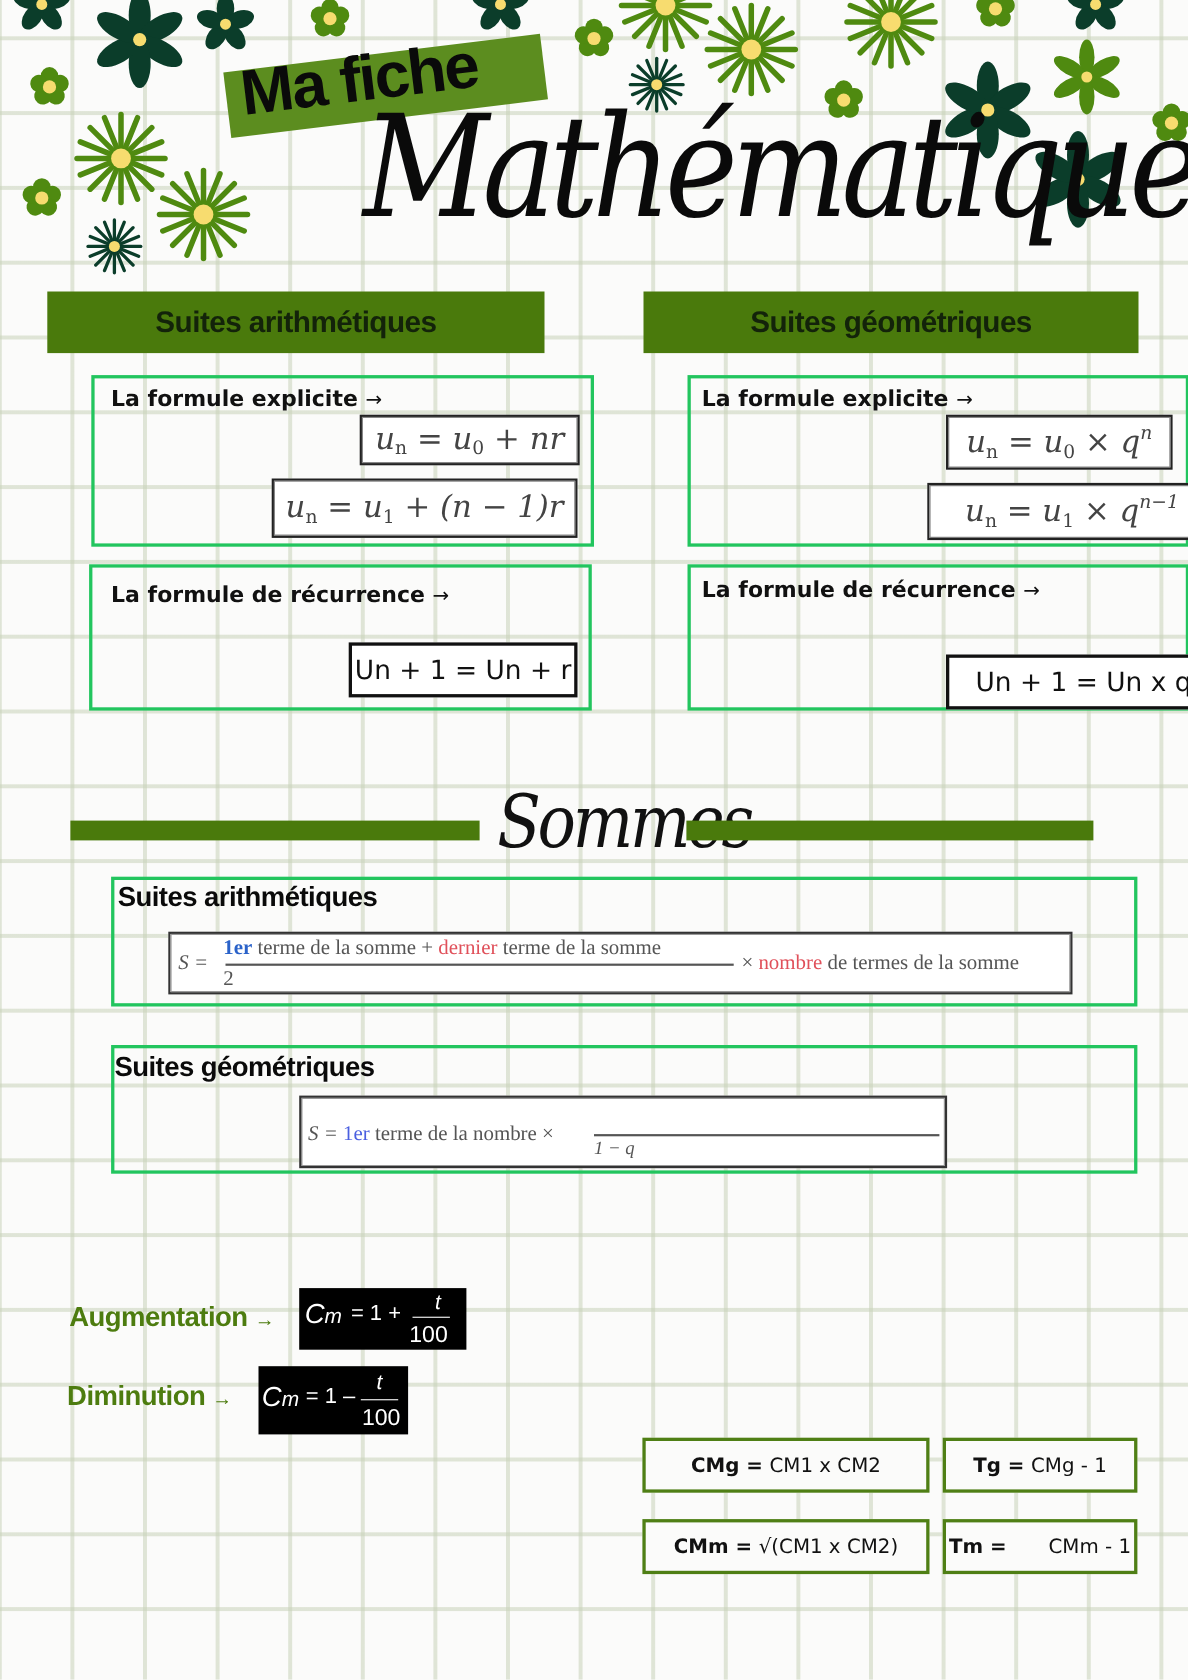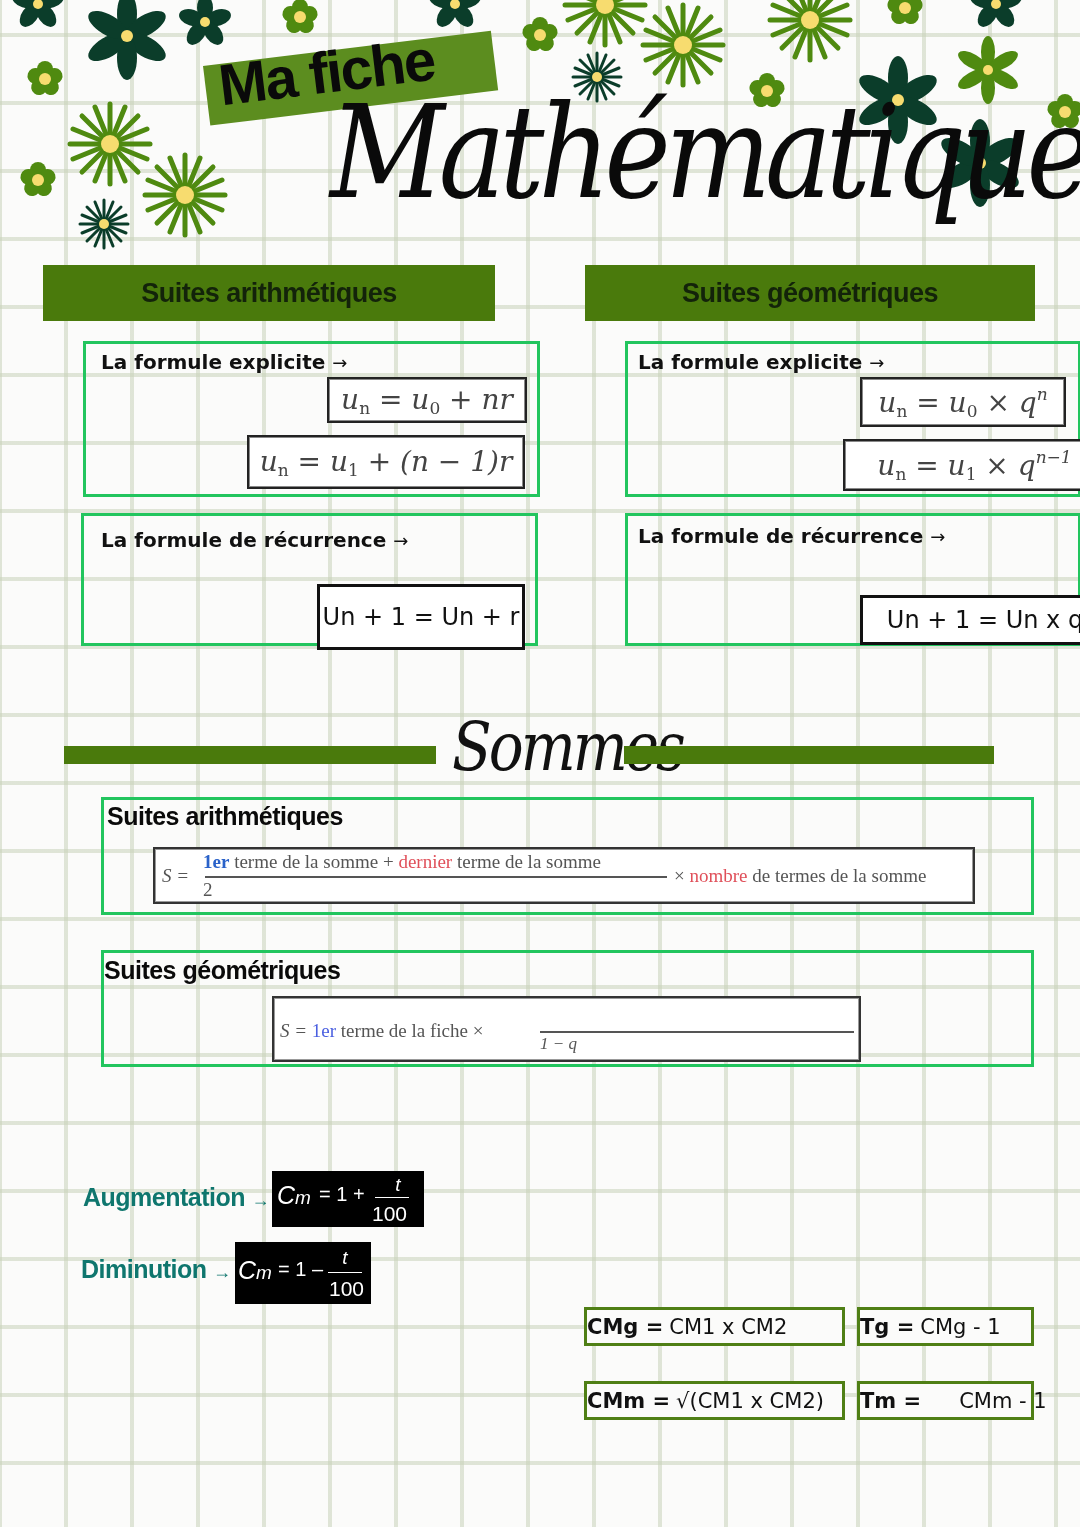--- a/index.html
+++ b/index.html
@@ -89,27 +89,27 @@
   .red { color: #e0505a; }
   .frac { position: absolute; text-align: left; }
   .fracline { position: absolute; height: 2px; background: #555; }
 
   .black-box {
     position: absolute; background: #000; color: #fff;
     font-family: "Liberation Sans", sans-serif; font-size: 22px;
   }
   .side-label {
     position: absolute; font-family: "Liberation Sans", sans-serif; font-weight: bold;
-    font-size: 25px; color: #0f766e; white-space: nowrap; letter-spacing: -0.5px; margin-left: 20px;
+    font-size: 25px; color: #4d7c0f; white-space: nowrap; letter-spacing: -0.5px;
   }
   .arrow { font-weight: normal; font-size: 18px; }
   .small-box {
-    position: absolute; height: 39px; border: 3px solid #4f7f15; background: #fbfbfa;
-    display: flex; align-items: center; justify-content: flex-start;
-    font-family: "DejaVu Sans", sans-serif; font-size: 21px; color: #111; white-space: nowrap;
+    position: absolute; height: 50px; border: 3px solid #4f7f15; background: #fbfbfa;
+    display: flex; align-items: center; justify-content: center;
+    font-family: "DejaVu Sans", sans-serif; font-size: 18px; color: #111; white-space: nowrap;
   }
   .small-box b { font-weight: bold; margin-right: 6px; }
 </style>
 </head>
 <body>
 
 <div class="grid"></div>
 
 <svg class="flower" style="left:0;top:0" width="1080" height="260">
   <defs>
@@ -236,21 +236,21 @@
   <div class="mathbox" style="left:232px;top:33px;width:206px;height:50px;">
     <span>u<sub>n</sub> = u<sub>0</sub> × q<sup>n</sup></span>
   </div>
   <div class="mathbox" style="left:215px;top:95px;width:263px;height:52px;">
     <span>u<sub>n</sub> = u<sub>1</sub> × q<sup>n−1</sup></span>
   </div>
 </div>
 
 <div class="gbox" style="left:41px;top:513px;width:457px;height:133px;">
   <div class="label" style="left:17px;top:12px;"><span>La formule de récurrence</span> <span class="arrow">→</span></div>
-  <div class="recbox" style="left:233px;top:68px;width:208px;height:66px;">Un + 1 = Un + r</div>
+  <div class="recbox" style="left:233px;top:68px;width:208px;height:50px;">Un + 1 = Un + r</div>
 </div>
 
 <div class="gbox" style="left:585px;top:513px;width:456px;height:133px;">
   <div class="label" style="left:10px;top:8px;"><span>La formule de récurrence</span> <span class="arrow">→</span></div>
   <div class="recbox" style="left:232px;top:79px;width:238px;height:50px;padding-left:12px;">Un + 1 = Un x q</div>
 </div>
 
 <div class="bar" style="left:64px;top:746px;width:372px;"></div>
 <div class="sommes-title">Sommes</div>
 <div class="bar" style="left:624px;top:746px;width:370px;"></div>
@@ -264,21 +264,21 @@
     </div>
     <div class="fracline" style="left:50px;top:27px;width:462px;"></div>
     <div class="frac" style="left:48px;top:30px;width:465px;">2</div>
     <span class="abs" style="left:519px;top:16px;"><span>× </span><span class="red">nombre</span><span> de termes de la somme</span></span>
   </div>
 </div>
 
 <div class="gbox" style="left:61px;top:950px;width:933px;height:117px;">
   <div class="sum-title" style="left:0px;top:3px;">Suites géométriques</div>
   <div class="sumbox" style="left:168px;top:43px;width:589px;height:66px;">
-    <span class="abs" style="left:6px;top:22px;"><i>S = </i><span class="blue2">1er</span><span> terme de la fiche ×</span></span>
+    <span class="abs" style="left:6px;top:22px;"><i>S = </i><span class="blue2">1er</span><span> terme de la nombre ×</span></span>
     <div class="fracline" style="left:266px;top:33px;width:314px;"></div>
     <div class="frac" style="left:266px;top:36px;width:316px;font-style:italic;font-size:17px;">1 − q</div>
   </div>
 </div>
 
 <div class="side-label" style="left:63px;top:1183px;"><span>Augmentation</span> <span class="arrow">→</span></div>
 <div class="black-box" style="left:272px;top:1171px;width:152px;height:56px;">
   <span class="abs" style="left:5px;top:10px;font-size:25px;font-style:italic;"><span>C</span><span style="font-size:19px;">m</span></span>
   <span class="abs" style="left:47px;top:12px;font-size:20px;">= 1 +</span>
   <span class="abs" style="left:108px;top:3px;width:36px;text-align:center;font-style:italic;font-size:19px;">t</span>

